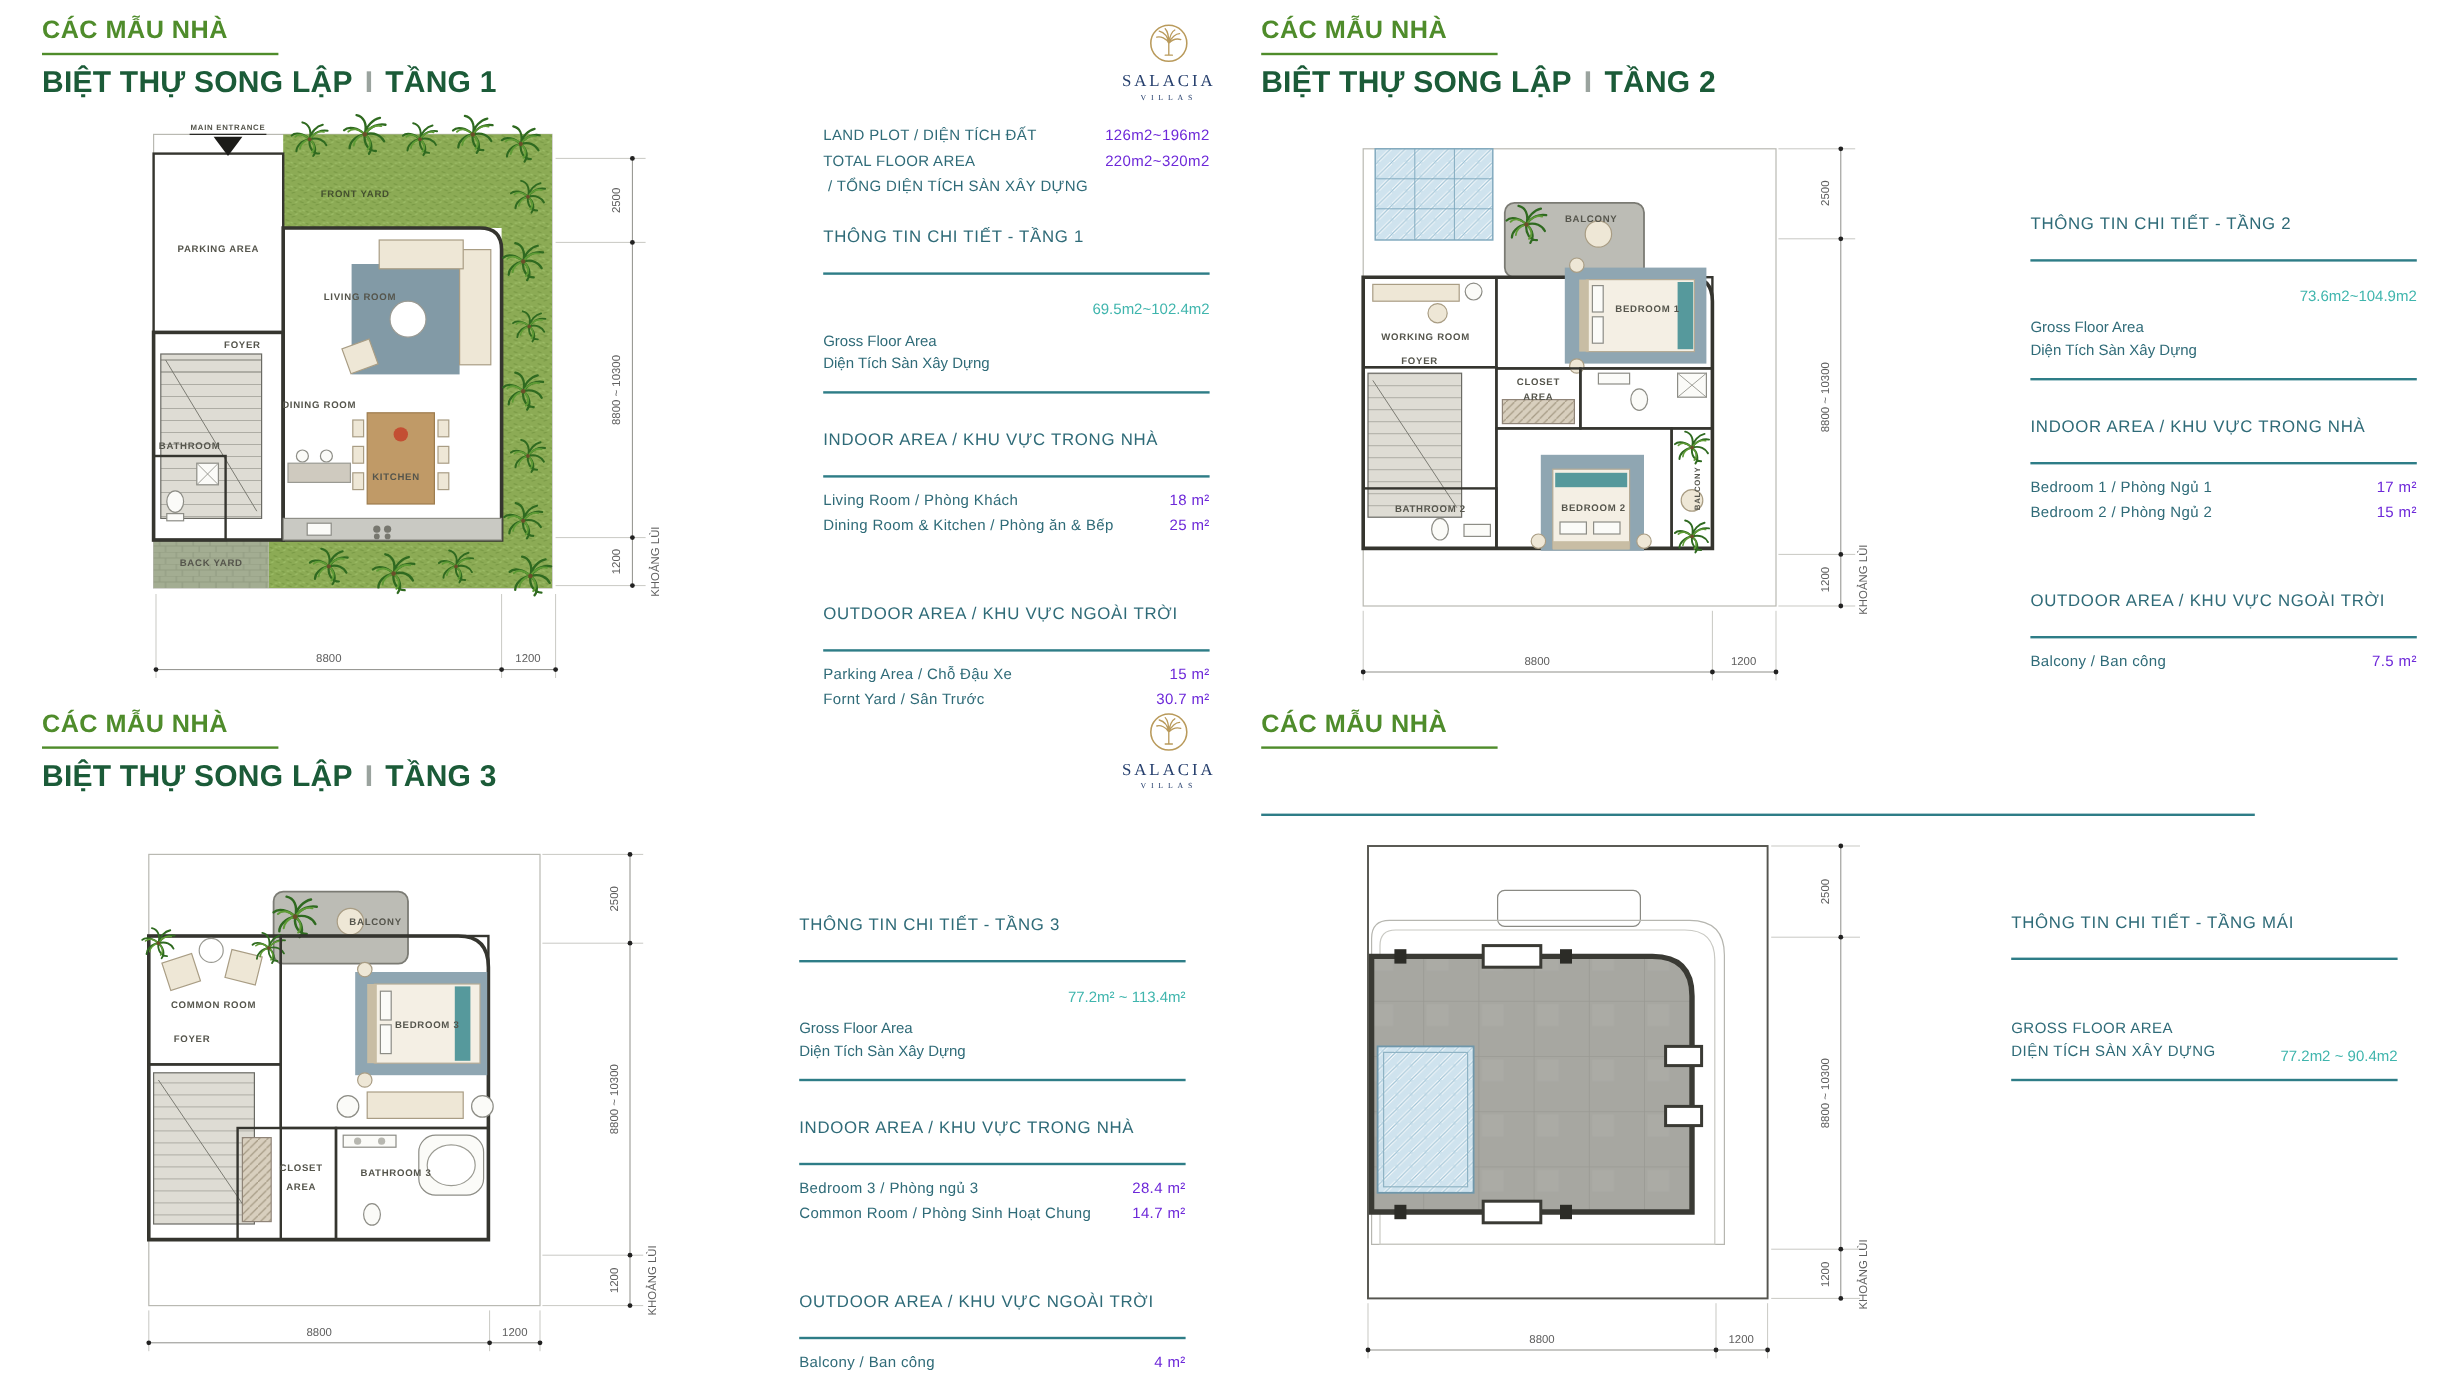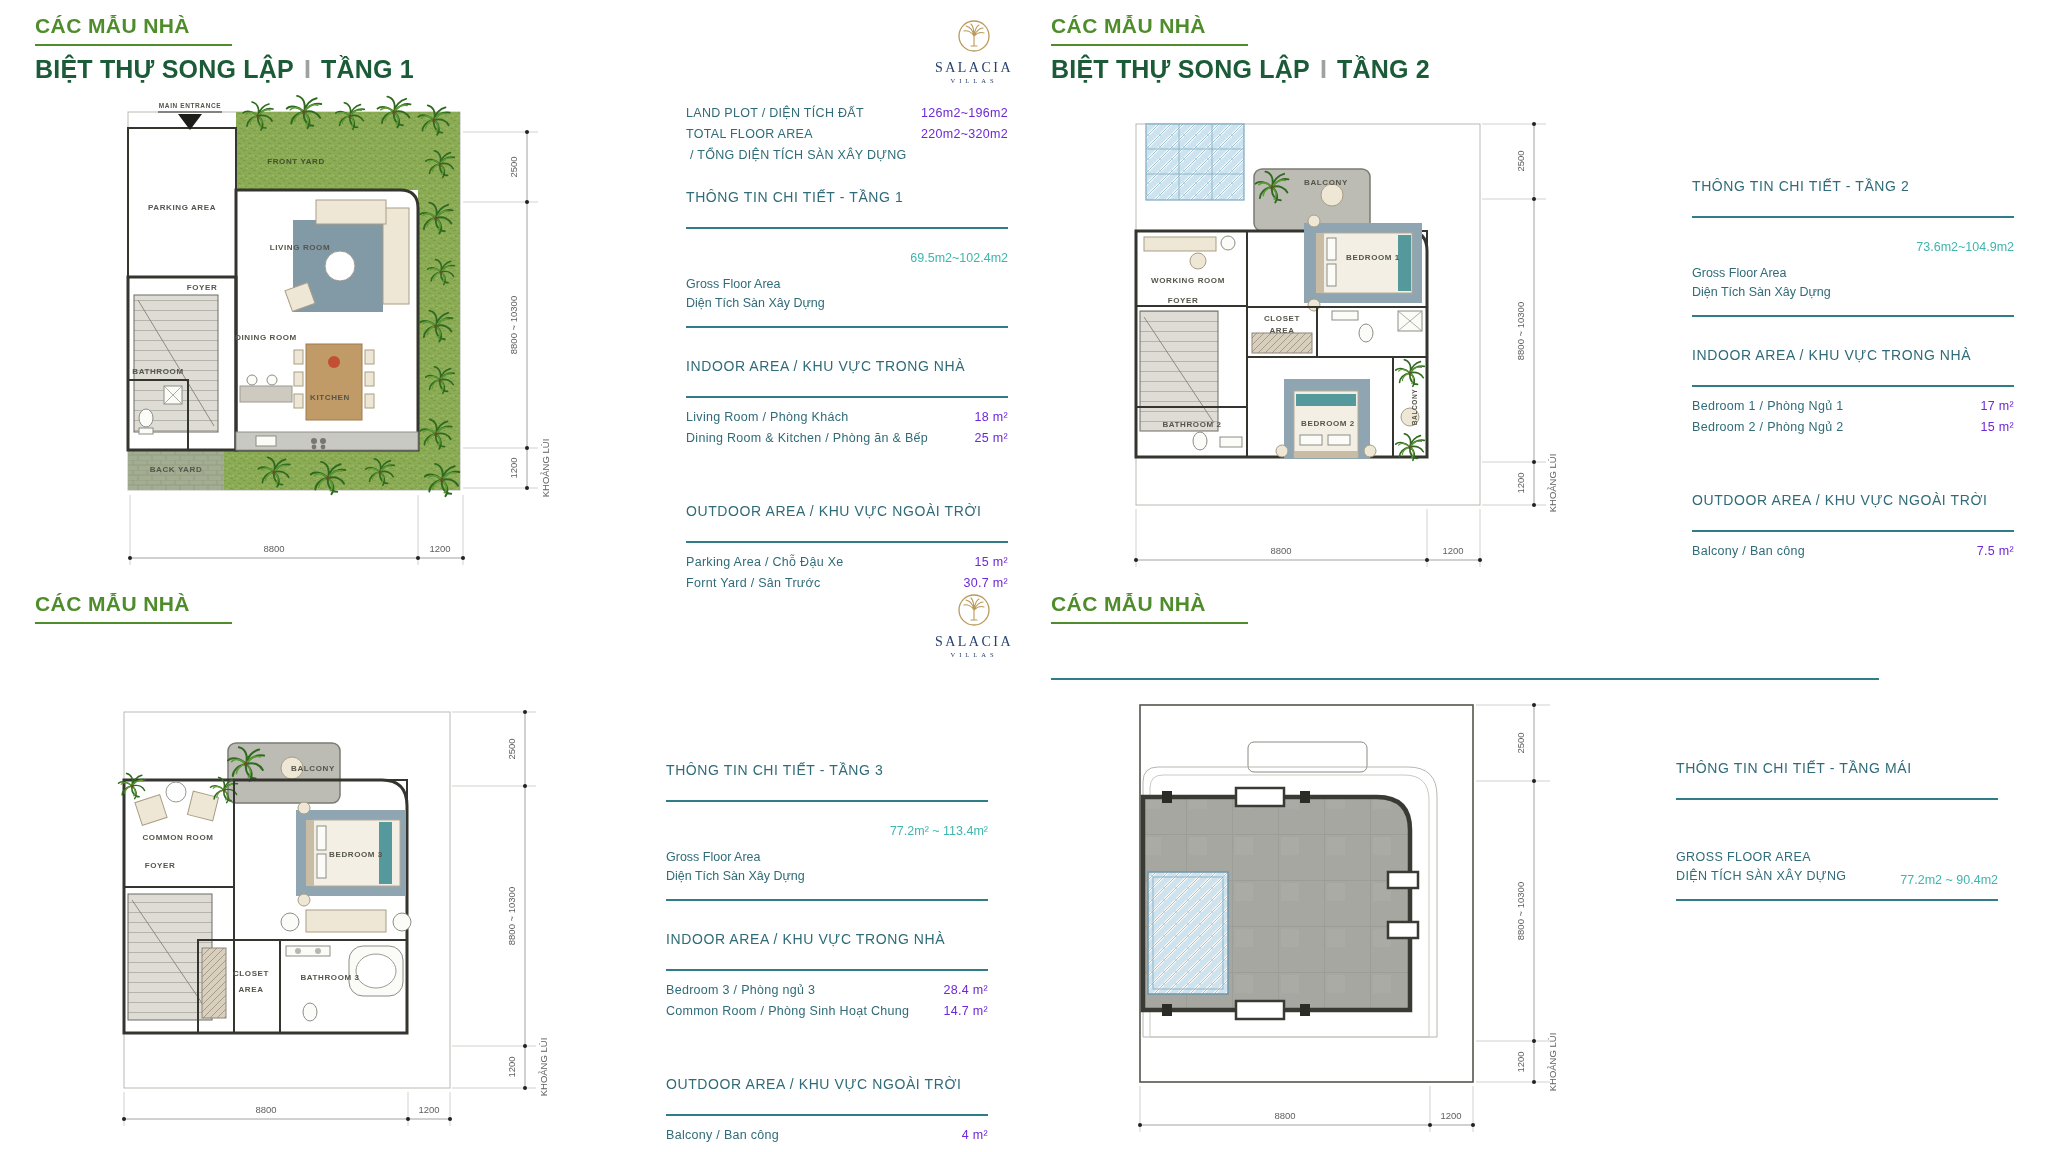--- a/index.html
+++ b/index.html
@@ -118,20 +118,23 @@
   </div>
 </div>
 <div class="q-header" style="left:1051px;top:14px;">
   <div class="kicker">CÁC MẪU NHÀ</div>
   <div class="q-title">
     <span>BIỆT THỰ SONG LẬP</span><span class="sep">I</span><span>TẦNG 2</span>
   </div>
 </div>
 <div class="q-header" style="left:35px;top:592px;">
   <div class="kicker">CÁC MẪU NHÀ</div>
+  <div class="q-title">
+    <span>BIỆT THỰ SONG LẬP</span><span class="sep">I</span><span>TẦNG 3</span>
+  </div>
 </div>
 <div class="q-header" style="left:1051px;top:592px;">
   <div class="kicker">CÁC MẪU NHÀ</div>
 </div>
 <div class="title-rule" style="left:1051px;top:678px;width:828px;"></div>
 
 <div class="logo" style="left:926px;top:18px;">
   <svg width="36" height="36" viewBox="-18 -18 36 36">
       <use href="#treelogo"></use>
     </svg>

